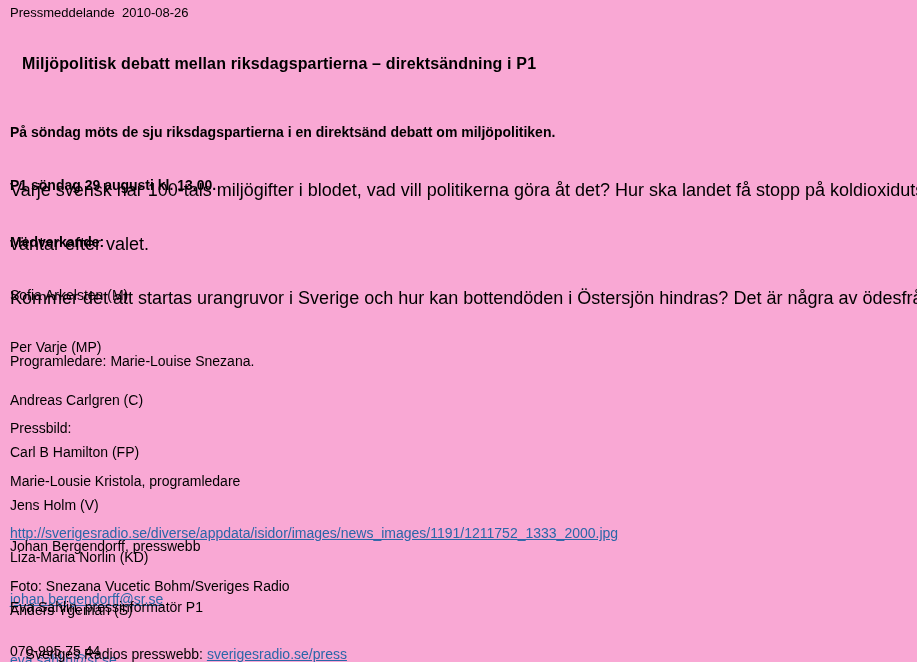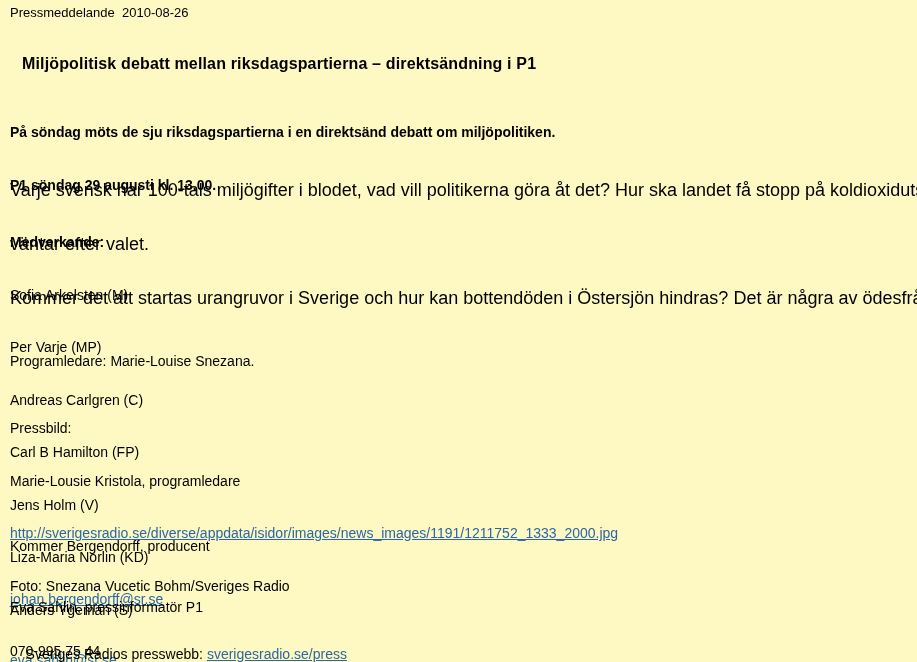--- a/index.html
+++ b/index.html
@@ -4,21 +4,21 @@
 <style>
   html, body {
     margin: 0;
     padding: 0;
     background: #ffffff;
   }
   .doc {
     position: relative;
     width: 917px;
     height: 662px;
-    background: #fef9c3;
+    background: #f9a8d4;
     font-family: "Liberation Sans", "DejaVu Sans", sans-serif;
     color: #000000;
     overflow: hidden;
   }
   .abs {
     position: absolute;
     left: 10px;
     white-space: pre;
   }
   .meta {
@@ -127,21 +127,21 @@
 
   <div class="abs pressbild">
     <div class="line">Pressbild:</div>
     <div class="line">Marie-Lousie Kristola, programledare</div>
     <div class="line"><a class="link">http://sverigesradio.se/diverse/appdata/isidor/images/news_images/1191/1211752_1333_2000.jpg</a></div>
     <div class="line">Foto: Snezana Vucetic Bohm/Sveriges Radio</div>
   </div>
 
 
   <div class="abs contact-1">
-    <div class="line">Kommer Bergendorff, producent</div>
+    <div class="line">Johan Bergendorff, presswebb</div>
     <div class="line"><a class="link">johan.bergendorff@sr.se</a></div>
     <div class="line">070-995 75 44</div>
   </div>
 
   <div class="abs contact-2">
     <div class="line">Eva Sahlin, pressinformatör P1</div>
     <div class="line"><a class="link">eva.sahlin@sr.se</a></div>
     
   </div>
 

